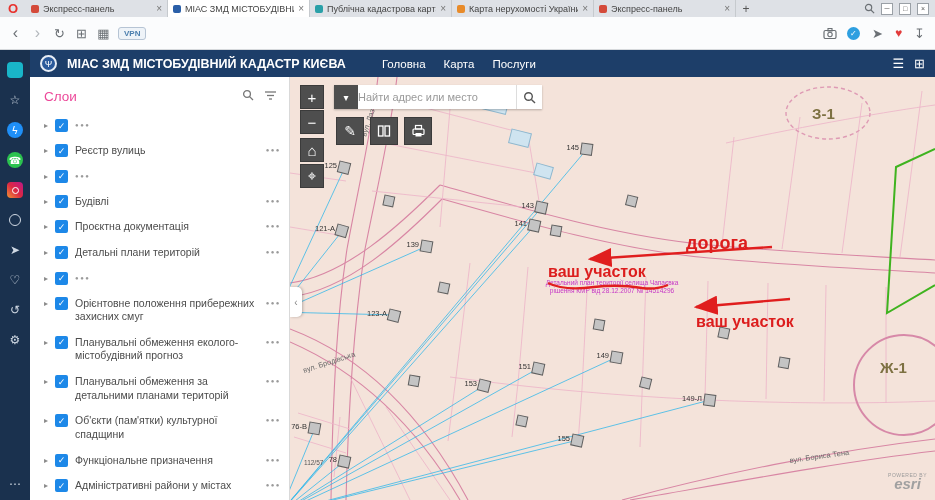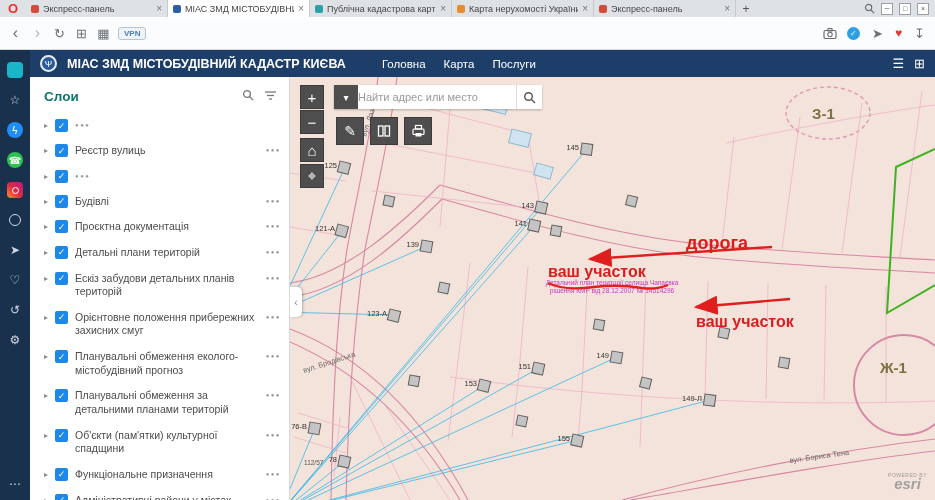--- a/index.html
+++ b/index.html
@@ -53,21 +53,21 @@
 .app-title{font-weight:bold;font-size:12.5px;white-space:nowrap}
 .app-nav{display:flex;gap:18px;margin-left:26px;font-size:11.5px}
 .app-nav span{cursor:pointer}
 .app-header-right{margin-left:auto;display:flex;gap:10px;font-size:13px}
 .app-header-right span{cursor:pointer}
 
 
 .workspace{display:flex;flex:1;min-height:0}
 .layers-panel{width:260px;background:#fff;border-right:1px solid #d9d9d9;padding-top:10px;overflow:hidden;flex:none}
 .layers-head{display:flex;align-items:center;padding:0 12px 8px 14px}
-.layers-title{font-size:13.5px;font-weight:bold;color:#0f766e;flex:1}
+.layers-title{font-size:13.5px;font-weight:normal;color:#ec4899;flex:1}
 .panel-icon{margin-left:10px;cursor:pointer}
 .layer-row{display:flex;align-items:flex-start;padding:6px 8px 6px 14px;gap:7px;cursor:pointer}
 .chev{color:#8a8a8a;font-size:8px;margin-top:2px;flex:none}
 .cbx{width:13px;height:13px;background:#1d88e8;border-radius:2px;color:#fff;font-size:9px;display:flex;align-items:center;justify-content:center;flex:none}
 .layer-label{flex:1;font-size:10.5px;color:#4c4c4c;line-height:1.3}
 .dots{color:#9a9a9a;font-size:6px;letter-spacing:1.5px;margin-top:3px;flex:none}
 
 
 .map{flex:1;position:relative;background:#f4e3da;overflow:hidden}
 .map svg text{font-family:"Liberation Sans",sans-serif}
@@ -256,21 +256,20 @@
               </div>
               <div class="layer-row">
                 <span class="chev">▸</span>
                 <span class="cbx">✓</span>
                 <span class="layer-label">Детальні плани територій</span>
                 <span class="dots">●●●</span>
               </div>
               <div class="layer-row">
                 <span class="chev">▸</span>
                 <span class="cbx">✓</span>
-                <span class="layer-label">Ескіз забудови детальних планів територій</span>
                 <span class="dots">●●●</span>
               </div>
               <div class="layer-row">
                 <span class="chev">▸</span>
                 <span class="cbx">✓</span>
                 <span class="layer-label">Орієнтовне положення прибережних захисних смуг</span>
                 <span class="dots">●●●</span>
               </div>
               <div class="layer-row">
                 <span class="chev">▸</span>

